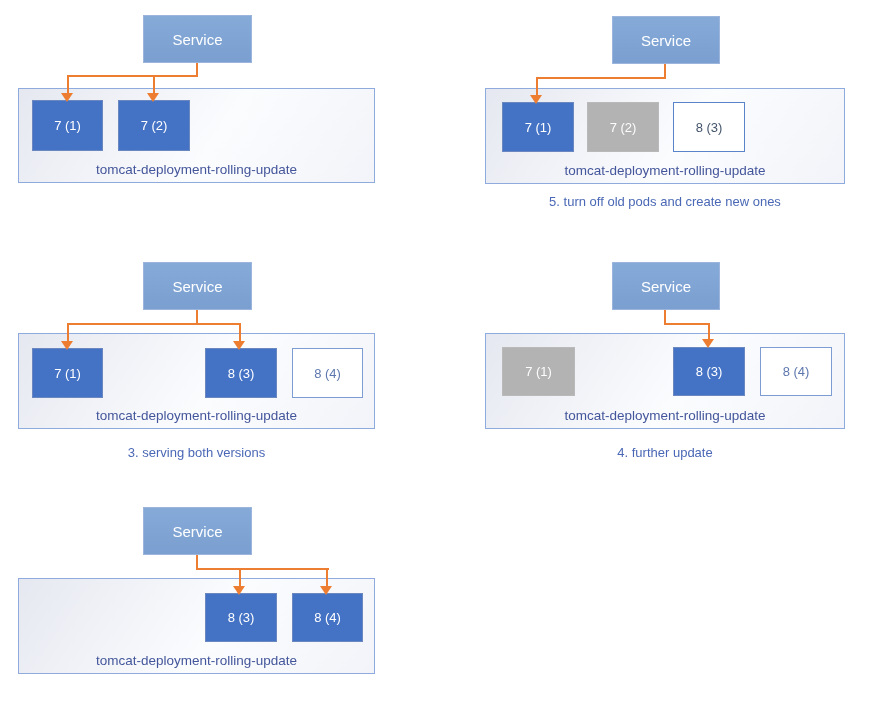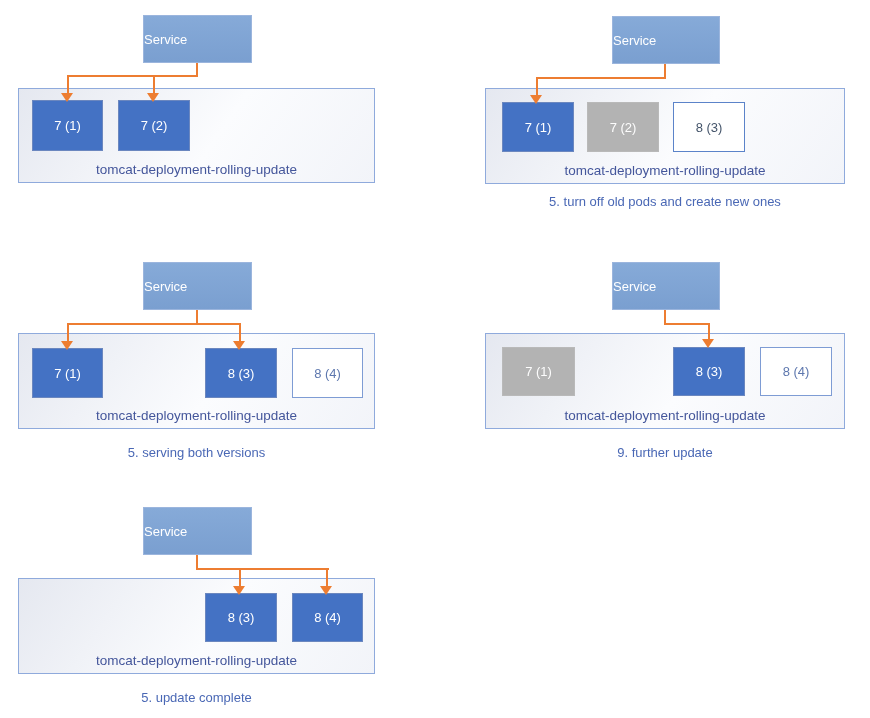--- a/index.html
+++ b/index.html
@@ -5,22 +5,22 @@
   html,body{margin:0;padding:0;}
   body{
     width:870px;height:718px;background:#ffffff;position:relative;overflow:hidden;
     font-family:"Liberation Sans", sans-serif;
   }
   .panel{position:absolute;}
   .service{
     position:absolute;box-sizing:border-box;
     background:linear-gradient(#86aad8,#7a9fd0);
     border:1px solid #9bb5dd;
-    color:#ffffff;font-size:13px;
-    display:flex;align-items:center;justify-content:flex-start;
+    color:#ffffff;font-size:15px;
+    display:flex;align-items:center;justify-content:center;
     z-index:2;
   }
   .depbox{
     position:absolute;box-sizing:border-box;
     border:1px solid #8faadc;
     background:linear-gradient(125deg,#e5e8f0 0%,#fbfcfe 55%,#f2f4f9 100%);
     z-index:1;
   }
   .deplabel{
     position:absolute;left:0;right:0;bottom:5px;text-align:center;
@@ -108,21 +108,21 @@
   </div>
   <div class="pod pod--active" style="left:32px;top:108px;width:71px;height:50px">
     <span>7 (1)</span>
   </div>
   <div class="pod pod--active" style="left:205px;top:108px;width:72px;height:50px">
     <span>8 (3)</span>
   </div>
   <div class="pod pod--new-light" style="left:292px;top:108px;width:71px;height:50px">
     <span>8 (4)</span>
   </div>
-  <div class="caption" style="left:18px;top:205px;width:357px">5. serving both versions</div>
+  <div class="caption" style="left:18px;top:205px;width:357px">3. serving both versions</div>
 </div>
 
 <div class="panel" style="left:435px;top:240px;width:435px;height:230px">
   <div class="service" style="left:177px;top:22px;width:108px;height:48px">
     <span>Service</span>
   </div>
   <div class="cv" style="left:229px;top:70px;height:15px"></div>
   <div class="ch" style="left:229px;top:83px;width:46px"></div>
   <div class="cv" style="left:273px;top:83px;height:17px"></div>
   <div class="ah" style="left:267px;top:99px"></div>
@@ -131,21 +131,21 @@
   </div>
   <div class="pod pod--terminated" style="left:67px;top:107px;width:73px;height:49px">
     <span>7 (1)</span>
   </div>
   <div class="pod pod--active" style="left:238px;top:107px;width:72px;height:49px">
     <span>8 (3)</span>
   </div>
   <div class="pod pod--new-light" style="left:325px;top:107px;width:72px;height:49px">
     <span>8 (4)</span>
   </div>
-  <div class="caption" style="left:50px;top:205px;width:360px">9. further update</div>
+  <div class="caption" style="left:50px;top:205px;width:360px">4. further update</div>
 </div>
 
 <div class="panel" style="left:0;top:480px;width:435px;height:238px">
   <div class="service" style="left:143px;top:27px;width:109px;height:48px">
     <span>Service</span>
   </div>
   <div class="cv" style="left:196px;top:75px;height:15px"></div>
   <div class="ch" style="left:196px;top:88px;width:133px"></div>
   <div class="cv" style="left:239px;top:88px;height:20px"></div>
   <div class="ah" style="left:233px;top:106px"></div>
@@ -153,14 +153,13 @@
   <div class="ah" style="left:320px;top:106px"></div>
   <div class="depbox" style="left:18px;top:98px;width:357px;height:96px">
     <div class="deplabel">tomcat-deployment-rolling-update</div>
   </div>
   <div class="pod pod--active" style="left:205px;top:113px;width:72px;height:49px">
     <span>8 (3)</span>
   </div>
   <div class="pod pod--active" style="left:292px;top:113px;width:71px;height:49px">
     <span>8 (4)</span>
   </div>
-  <div class="caption" style="left:18px;top:210px;width:357px">5. update complete</div>
 </div>
 
 </body></html>

